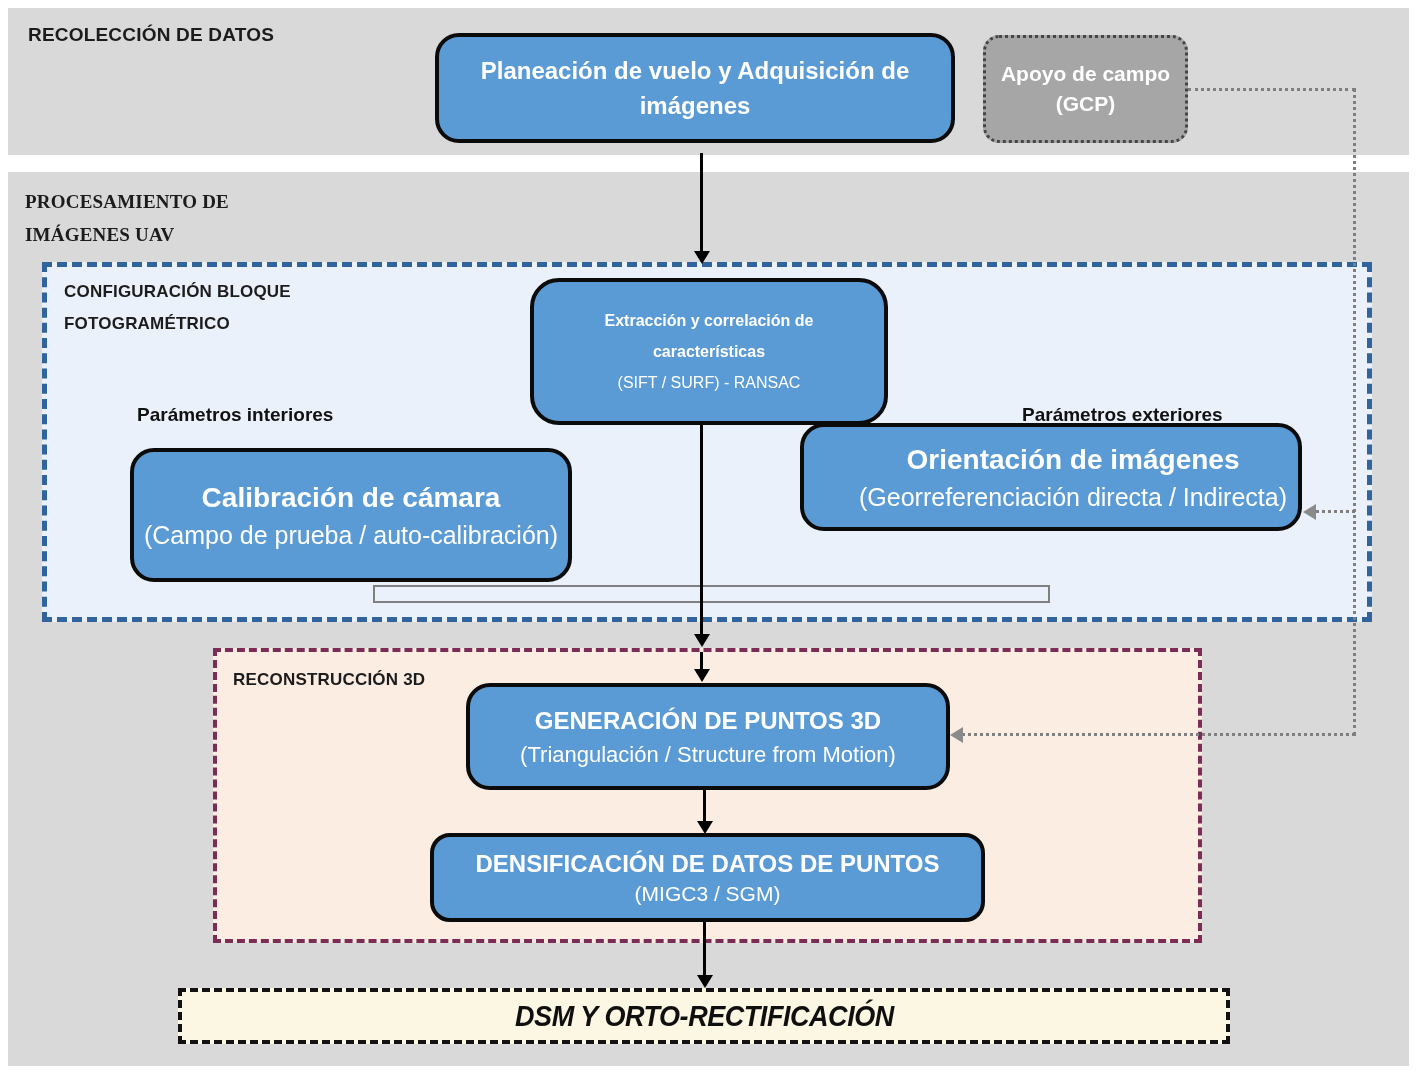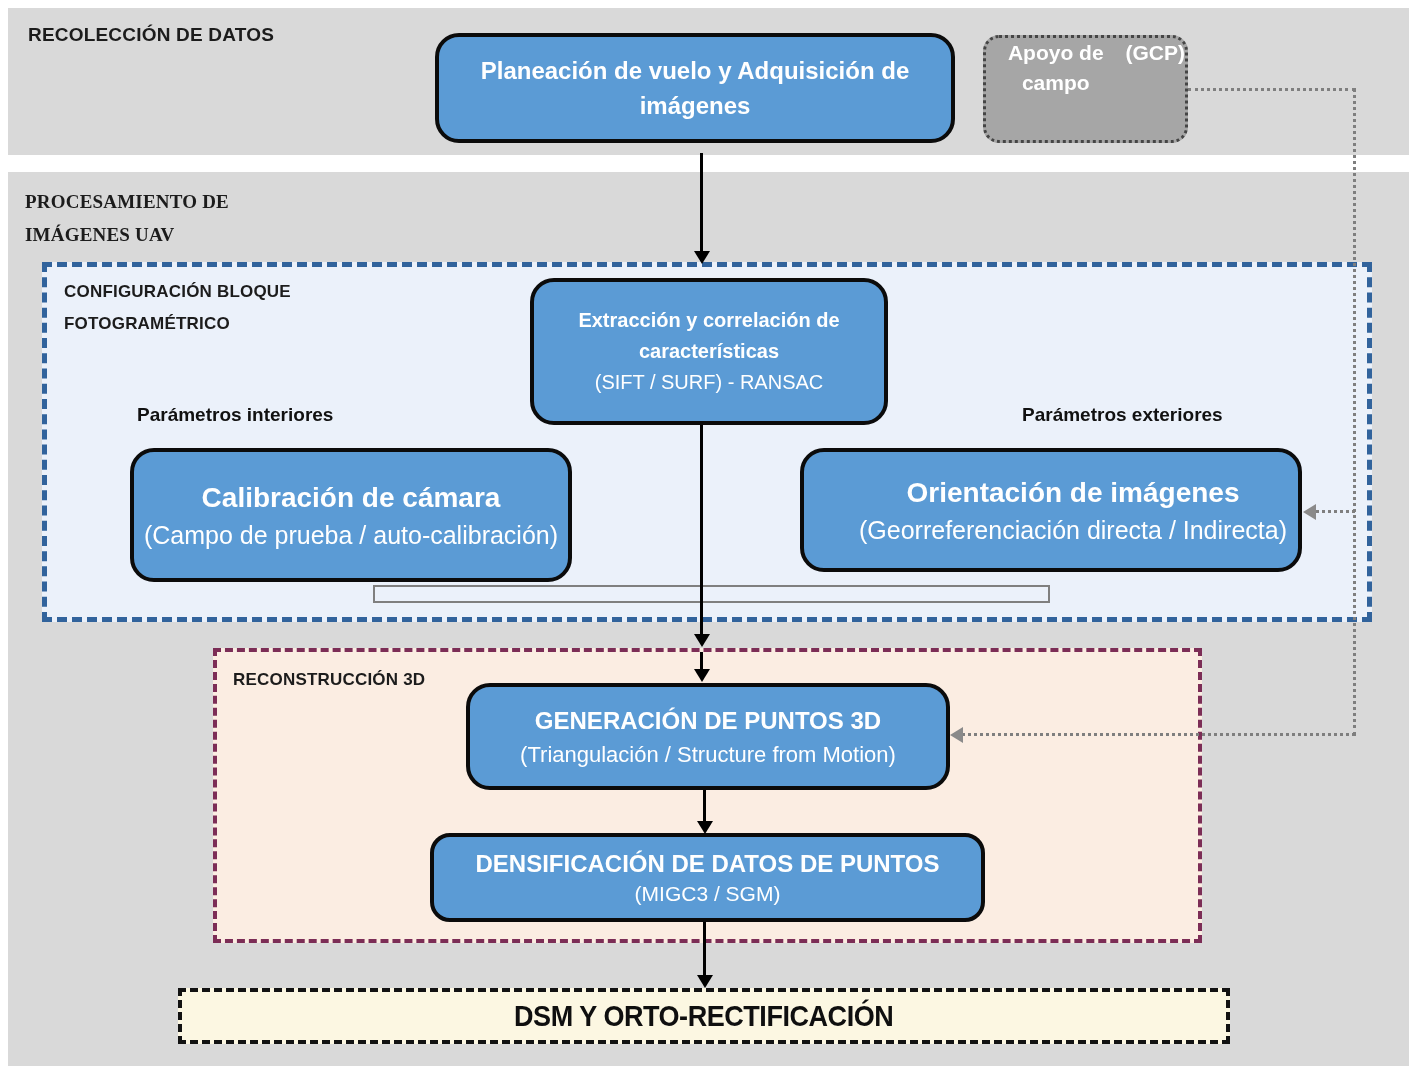--- a/index.html
+++ b/index.html
@@ -20,40 +20,40 @@
   .panel-maroon{position:absolute;left:213px;top:648px;width:989px;height:295px;
     background:var(--c-panel-maroon-bg,#FBEDE2);border:4px dashed var(--c-panel-maroon-border,#7C2D56);box-sizing:border-box;}
 
   .node{position:absolute;background:var(--c-accent-blue,#5B9BD5);border:4px solid #0b0b0b;
     border-radius:24px;color:#fff;text-align:center;display:flex;flex-direction:column;
     justify-content:center;box-sizing:border-box;z-index:2;}
   .node .t{font-weight:bold;}
   .node .s{font-weight:normal;}
 
   .node-planeacion{left:435px;top:33px;width:520px;height:110px;font-size:24px;line-height:35px;}
-  .node-extraccion{left:530px;top:278px;width:358px;height:147px;font-size:20px;line-height:31px;}
+  .node-extraccion{left:530px;top:278px;width:358px;height:147px;font-size:16px;line-height:31px;border-radius:29px;}
   .node-calibracion{left:130px;top:448px;width:442px;height:134px;}
-  .node-orientacion{left:800px;top:448px;width:502px;height:124px;padding-left:44px;}
+  .node-orientacion{left:800px;top:423px;width:502px;height:108px;padding-left:44px;}
   .node-calibracion .t,.node-orientacion .t{font-size:28px;line-height:40px;}
   .node-calibracion .s,.node-orientacion .s{font-size:25px;line-height:34px;}
   .node-generacion{left:466px;top:683px;width:484px;height:107px;}
   .node-generacion .t{font-size:24px;line-height:36px;}
   .node-generacion .s{font-size:22px;line-height:31px;}
   .node-densificacion{left:430px;top:833px;width:555px;height:89px;border-radius:20px;}
   .node-densificacion .t{font-size:24px;line-height:33px;}
   .node-densificacion .s{font-size:21px;line-height:28px;}
 
   .node-apoyo{position:absolute;left:983px;top:35px;width:205px;height:108px;
     background:var(--c-apoyo-gray,#A6A6A6);border:3px dotted #454545;border-radius:16px;
     color:#fff;font-weight:bold;font-size:21px;line-height:30px;text-align:center;
-    display:flex;flex-direction:row;justify-content:center;box-sizing:border-box;z-index:2;}
+    display:flex;flex-direction:column;justify-content:center;box-sizing:border-box;z-index:2;}
 
   .dsm-box{position:absolute;left:178px;top:988px;width:1052px;height:56px;
     background:var(--c-dsm-bg,#FCF7E2);border:4px dashed #121212;box-sizing:border-box;
-    display:flex;align-items:center;justify-content:center;z-index:2;}
+    display:flex;align-items:center;justify-content:center;z-index:2;font-style:italic;}
   .dsm-box .dsm-text{font-weight:bold;font-size:30px;color:#0f0f0f;transform:scaleX(.9);letter-spacing:-.5px;white-space:nowrap;}
 
   .bracket{position:absolute;left:373px;top:585px;width:677px;height:18px;
     border:2px solid #7f7f7f;box-sizing:border-box;z-index:1;background:transparent;}
 
   .vline{position:absolute;width:3px;background:#000;z-index:3;}
   .ahead{position:absolute;width:0;height:0;border-left:8px solid transparent;
     border-right:8px solid transparent;border-top:13px solid #000;z-index:3;}
 
   .dot-h{position:absolute;border-top:3px dotted var(--c-connector-gray,#7F7F7F);z-index:3;}

